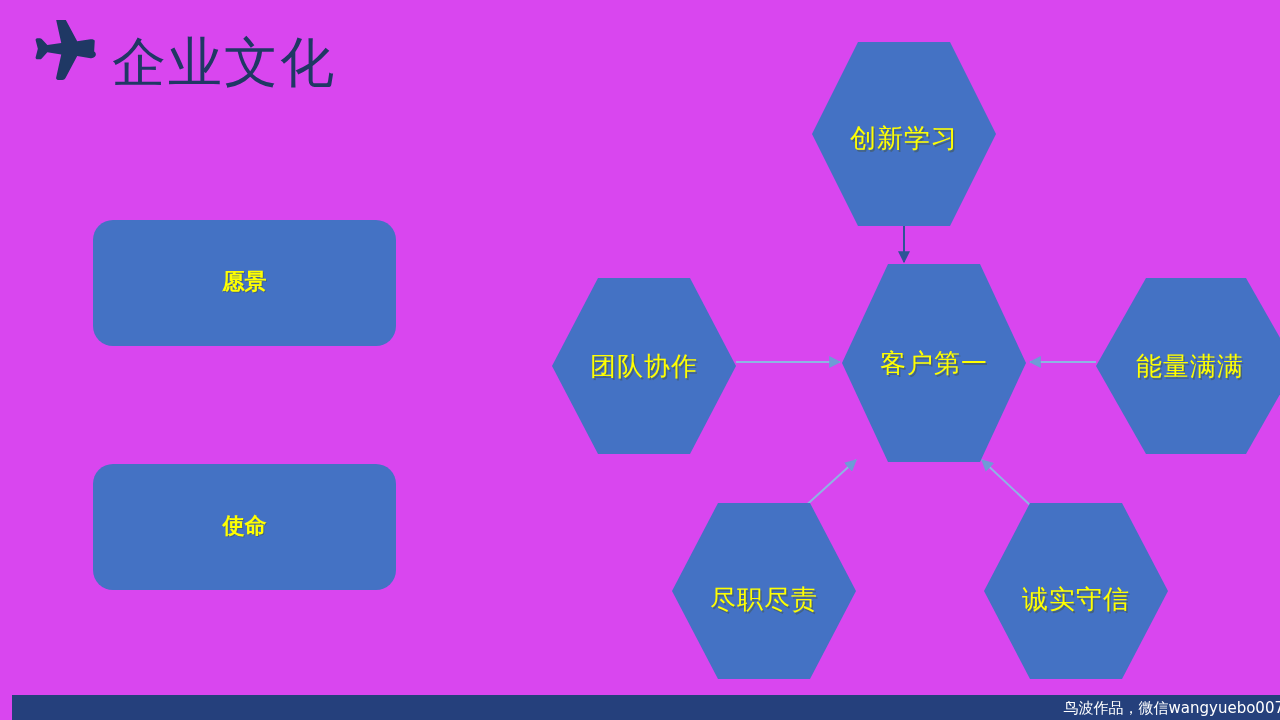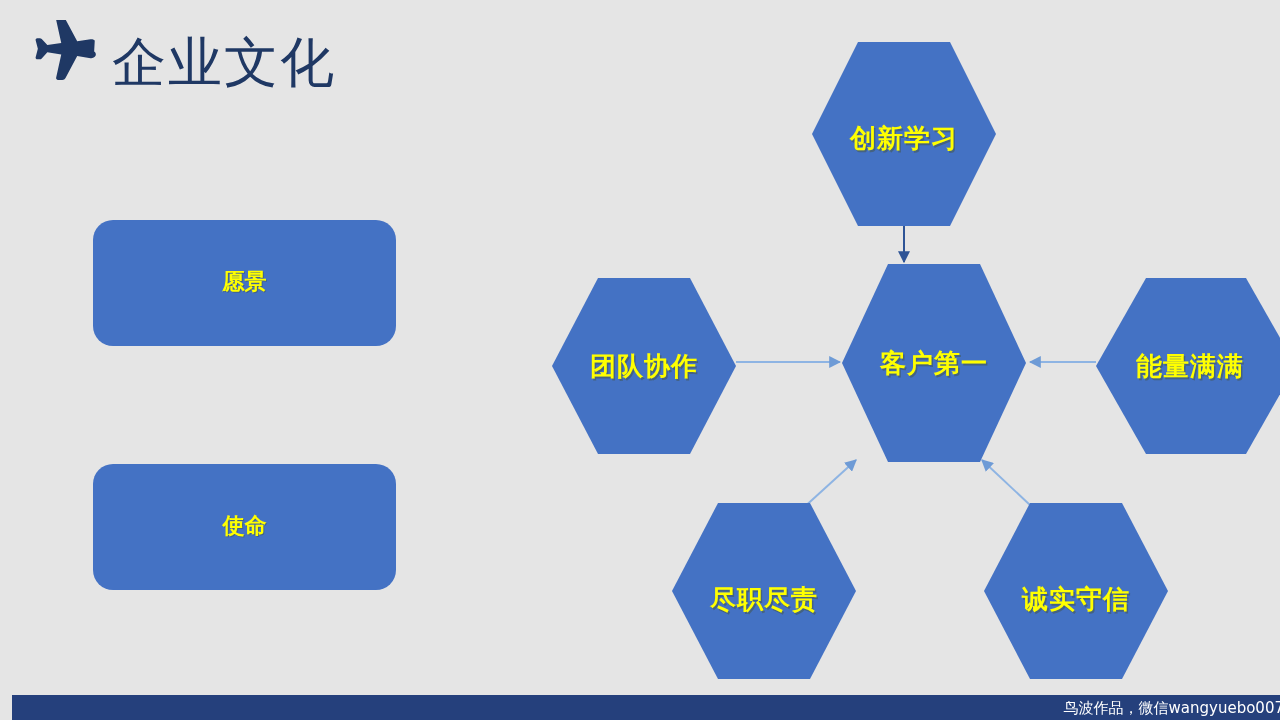--- a/index.html
+++ b/index.html
@@ -8,21 +8,21 @@
     padding: 0;
     background: #ffffff;
   }
   body {
     font-family: "DejaVu Sans", "Liberation Sans", sans-serif;
   }
   #slide {
     position: relative;
     width: 1280px;
     height: 720px;
-    background: #e5e5e5;
+    background: #d946ef;
     overflow: hidden;
   }
 
   
   #header {
     position: absolute;
     left: 0;
     top: 0;
     width: 560px;
     height: 130px;
@@ -112,21 +112,21 @@
     background: #4472C4;
     -webkit-clip-path: polygon(25% 0%, 75% 0%, 100% 50%, 75% 100%, 25% 100%, 0% 50%);
     clip-path: polygon(25% 0%, 75% 0%, 100% 50%, 75% 100%, 25% 100%, 0% 50%);
     display: flex;
     align-items: center;
     justify-content: center;
   }
   .hex-label {
     color: #FFFF00;
     font-size: 26px;
-    font-weight: bold;
+    font-weight: normal;
     letter-spacing: 1px;
     white-space: nowrap;
     text-shadow: 1.5px 1.5px 0 rgba(70,70,10,0.35);
   }
 
   
   #hex-innovation { left: 812px; top: 42px;  width: 184px; height: 184px; }
   #hex-innovation .hex-label { transform: translateY(4px); }
 
   #hex-center     { left: 842px; top: 264px; width: 184px; height: 198px; justify-content: center; }

